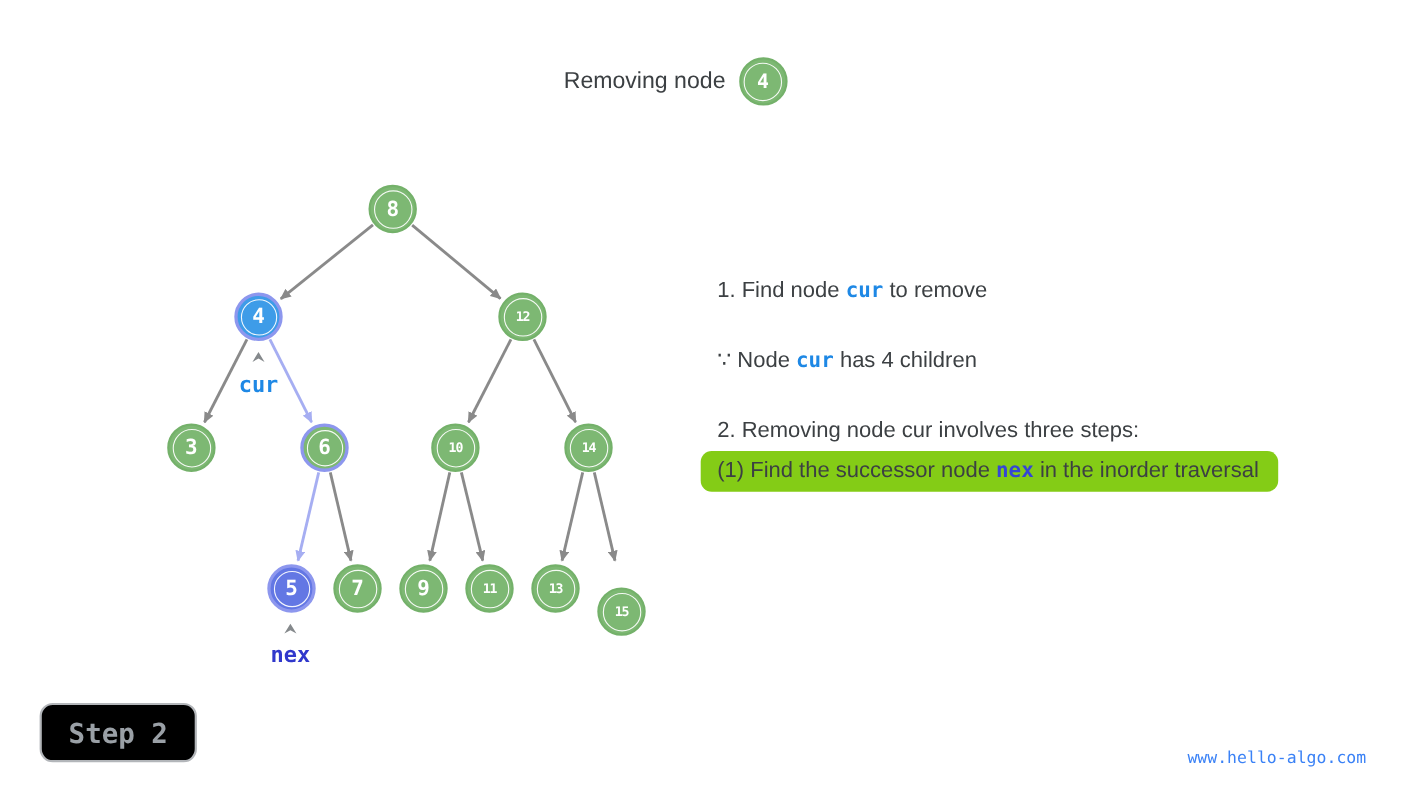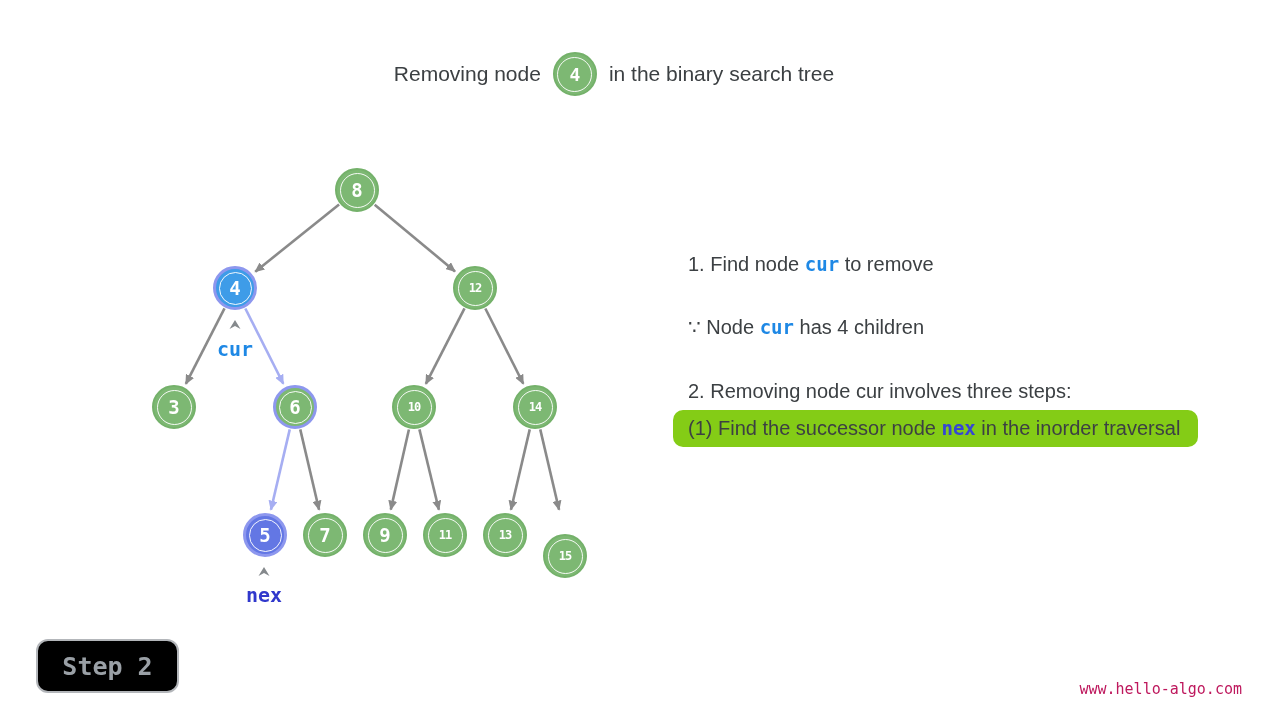--- a/index.html
+++ b/index.html
@@ -30,51 +30,50 @@
   .node.cur   { background:#3e9ce8; border:3px solid #8d97ee; }
   .node.path  { background:#7db873; border:3px solid #8d97ee; }
   .node.nex   { background:#6377e4; border:3px solid #8d97ee; }
 
   .ptr-label { position:absolute; transform:translateX(-50%);
                font-family:"DejaVu Sans Mono", monospace; font-weight:bold;
                font-size:20px; }
 
   
   .line { position:absolute; left:652px; font-size:20px; color:#3c4043;
-          white-space:nowrap;margin-left:36px; }
+          white-space:nowrap; }
   .kw { font-family:"DejaVu Sans Mono", monospace; font-weight:bold; font-size:19px; }
   .kw-cur { color:#1e88e5; }
   .kw-nex { color:#3546d4; }
   #line-0 { top:253px; }
   #line-1 { top:315px; }
   #line-2 { top:380px; }
   #line-3 { top:410px; left:637px; background:#84cc16; border-radius:10px;
             height:37px; line-height:37px; padding:0 18px 0 15px; }
 
   
   .step-box { position:absolute; left:36px; top:639px; width:143px; height:54px;
               border:2px solid #b3b6ba; border-radius:12px; background:#000000;
               display:flex; align-items:center; justify-content:center;
               font-family:"DejaVu Sans Mono", monospace; font-weight:bold;
               font-size:25px; color:#9aa0a6; }
 
   
   .watermark { position:absolute; right:38px; bottom:22px;
                font-family:"DejaVu Sans Mono", monospace; font-size:15px;
-               color:#be185d; }
+               color:#3b82f6; }
 </style>
 </head>
 <body>
 
 <div class="title-row">
   <span>Removing node</span>
   <span class="badge">
     <span>4</span>
   </span>
-  <span>in the binary search tree</span>
 </div>
 
 <svg id="tree-svg" xmlns="http://www.w3.org/2000/svg">
   <defs>
     <marker id="arrow-gray" markerUnits="userSpaceOnUse" markerWidth="11" markerHeight="9" refX="9" refY="4.5" orient="auto">
       <path d="M0,0 L10,4.5 L0,9 Z" fill="#8a8a8a"></path>
     </marker>
     <marker id="arrow-blue" markerUnits="userSpaceOnUse" markerWidth="11" markerHeight="9" refX="9" refY="4.5" orient="auto">
       <path d="M0,0 L10,4.5 L0,9 Z" fill="#a6aef2"></path>
     </marker>

